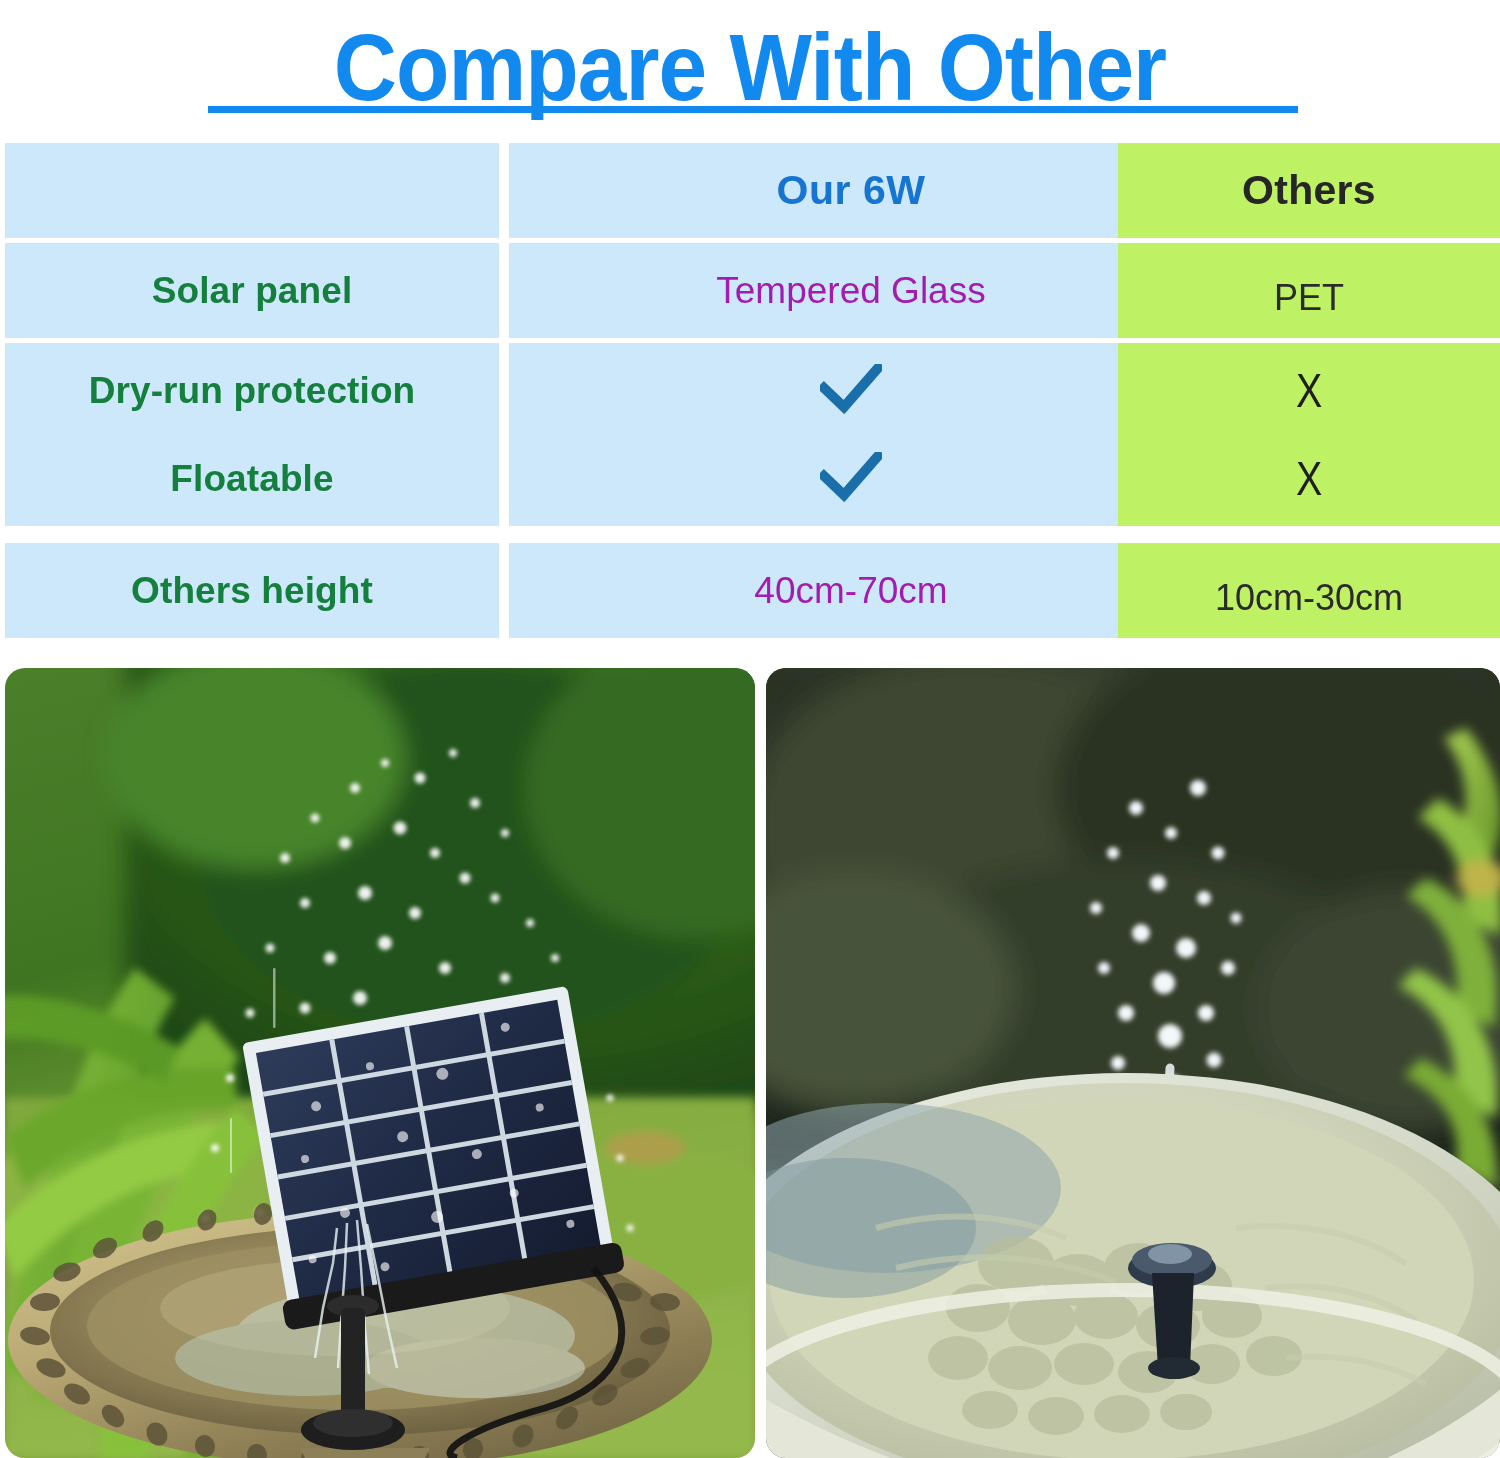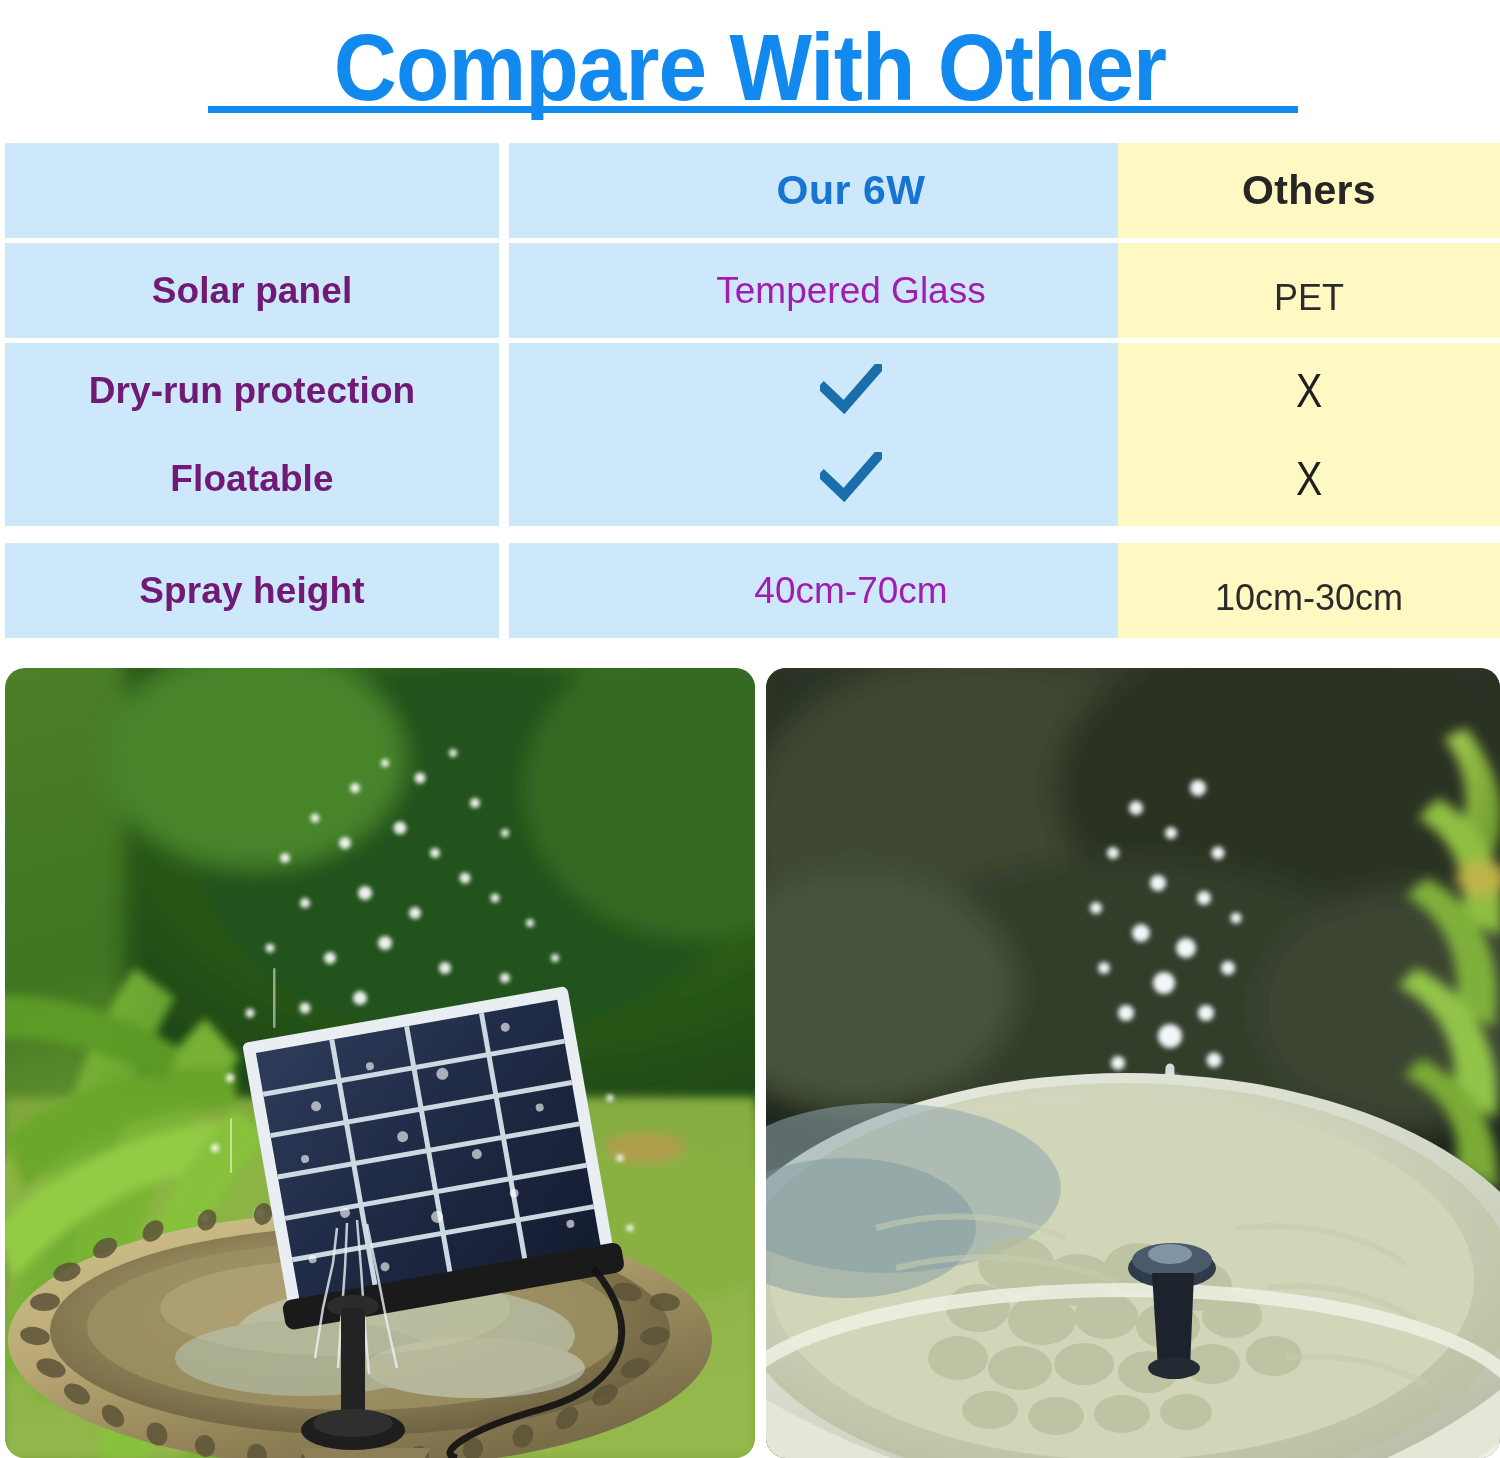--- a/index.html
+++ b/index.html
@@ -73,26 +73,26 @@
     top: 0;
     height: 95px;
     display: flex;
     align-items: center;
     justify-content: center;
     box-sizing: border-box;
     overflow: hidden;
   }
   .col-label  { left: 0px;    width: 494px; background: #cde7fb; }
   .col-ours   { left: 504px;  width: 684px; background: #cde7fb; }
-  .col-others { left: 1113px; width: 382px; background: #fef9c3; }
+  .col-others { left: 1113px; width: 382px; background: #bef264; }
 
   .lbl-text {
     font-weight: bold;
     font-size: 37px;
-    color: #701a75;
+    color: #15803d;
     letter-spacing: 0.1px;
     white-space: nowrap;
   }
   .ours-text {
     font-weight: normal;
     font-size: 37px;
     color: #a21caf;
     white-space: nowrap;
   }
   .others-text {
@@ -206,21 +206,21 @@
         </svg>
       </span>
     </div>
     <div class="cell col-others">
       <span class="x-mark">X</span>
     </div>
   </div>
 
   <div class="trow r4">
     <div class="cell col-label">
-      <span class="lbl-text">Spray height</span>
+      <span class="lbl-text">Others height</span>
     </div>
     <div class="cell col-ours">
       <span class="ours-text">40cm-70cm</span>
     </div>
     <div class="cell col-others">
       <span class="others-text">10cm-30cm</span>
     </div>
   </div>
 </div>
 

